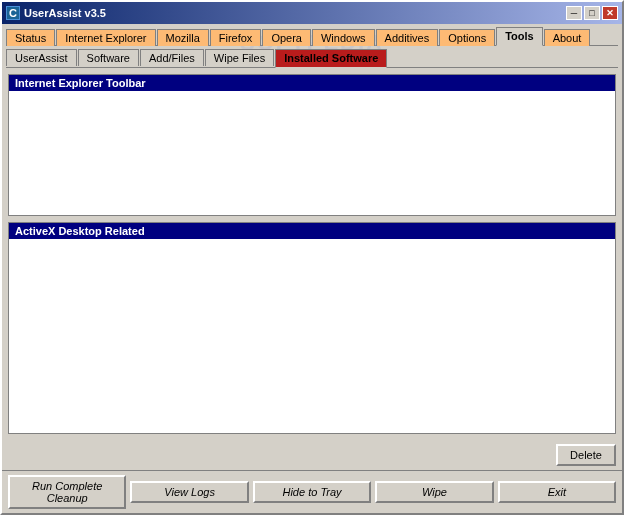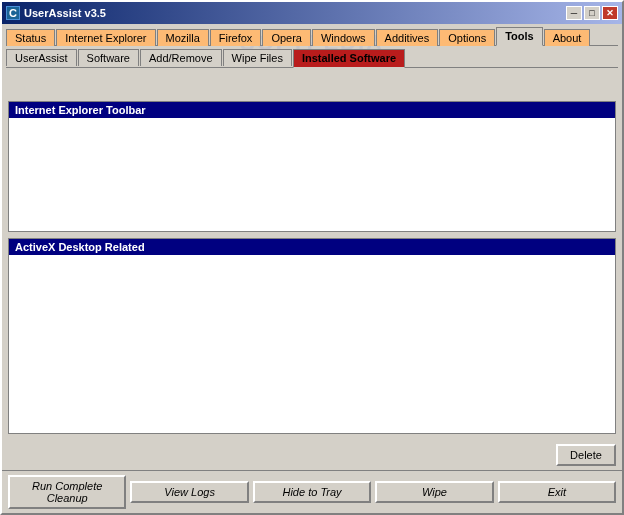--- a/index.html
+++ b/index.html
@@ -170,21 +170,20 @@
     }
 
     .panel-body {
       flex: 1;
       background: #fff;
       min-height: 80px;
     }
 
     .panel-top {
       flex: 1;
-      margin-top: 27px;
     }
 
     .panel-bottom {
       flex: 1.5;
       gap: 28px;
     }
 
     .bottom-actions {
       display: flex;
       justify-content: flex-end;
@@ -268,21 +267,21 @@
       <div class="tab">Opera</div>
       <div class="tab">Windows</div>
       <div class="tab">Additives</div>
       <div class="tab">Options</div>
       <div class="tab active">Tools</div>
       <div class="tab">About</div>
     </div>
     <div class="subtabs-row">
       <div class="subtab">UserAssist</div>
       <div class="subtab">Software</div>
-      <div class="subtab">Add/Remove</div>
+      <div class="subtab">Add/Files</div>
       <div class="subtab">Wipe Files</div>
       <div class="subtab active">Installed Software</div>
     </div>
   </div>
 
   <div class="content-area">
     <div class="panel panel-top">
       <div class="panel-header">Internet Explorer Toolbar</div>
       <div class="panel-body"></div>
     </div>

